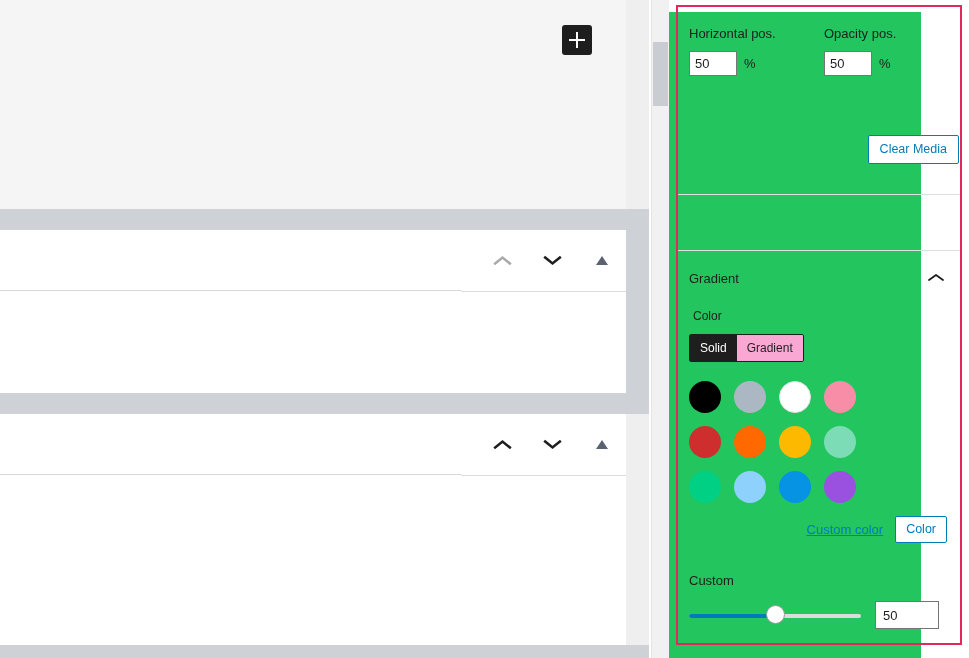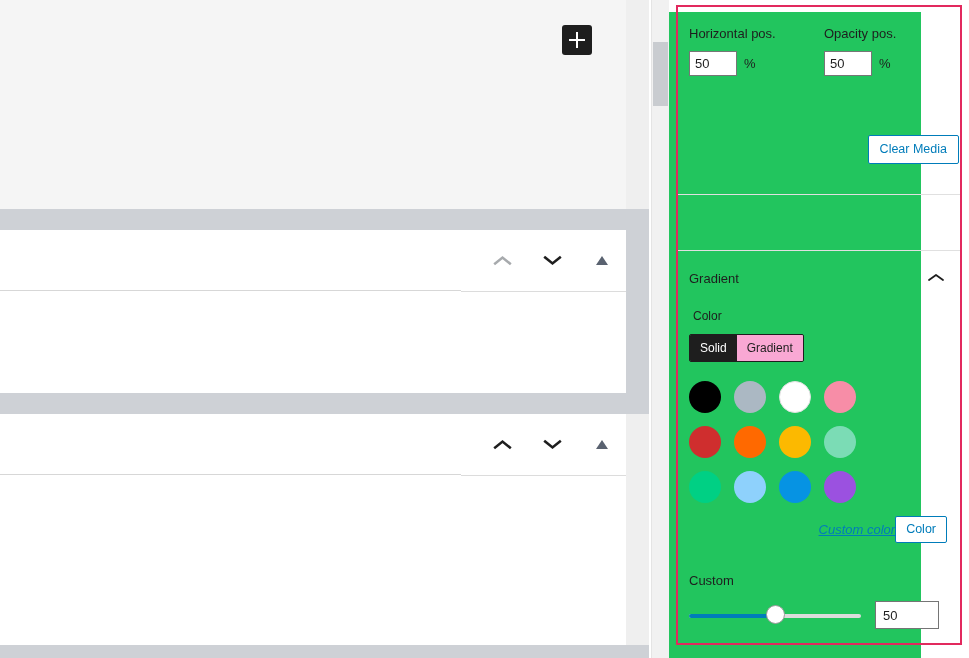--- a/index.html
+++ b/index.html
@@ -317,21 +317,21 @@
     display: flex;
     align-items: center;
     justify-content: flex-end;
     z-index: 5;
   }
   .custom-color-link {
     font-size: 13px;
     color: #007cba;
     text-decoration: underline;
     cursor: pointer;
-    font-style: italic;
+    margin-right: 12px;
   }
   .btn-clear {
     font-family: "Liberation Sans", sans-serif;
     font-size: 12.5px;
     color: #007cba;
     background: #ffffff;
     border: 1px solid #007cba;
     border-radius: 2px;
     padding: 5px 10px;
     cursor: pointer;

